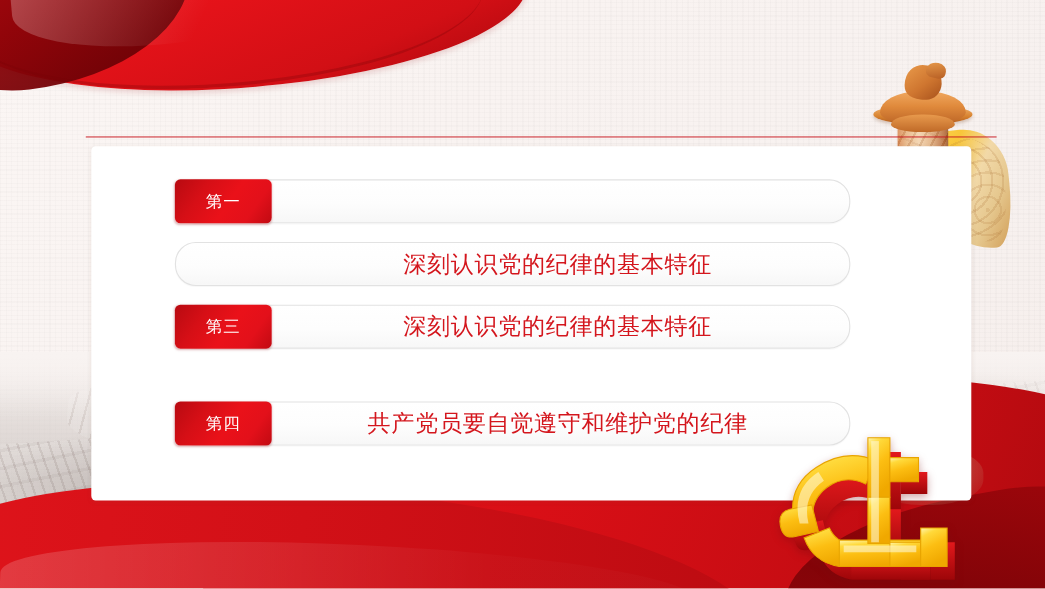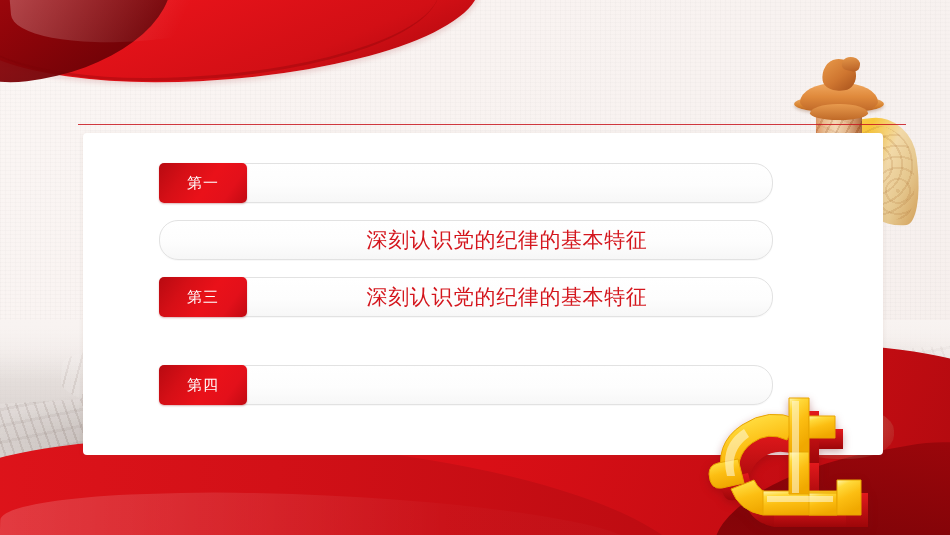--- a/index.html
+++ b/index.html
@@ -278,20 +278,21 @@
         <div class="row-text">深刻认识党的纪律的基本特征</div>
       </div>
 
       <div class="row">
         <div class="badge">第三</div>
         <div class="row-text">深刻认识党的纪律的基本特征</div>
       </div>
 
       <div class="row">
         <div class="badge">第四</div>
+        <div class="row-text">共产党员要自觉遵守和维护党的纪律</div>
       </div>
 
     </div>
   </div>
 
   <div class="emblem">
     <svg class="em-svg" viewBox="0 0 185 150">
       <defs>
         <linearGradient id="gold" x1="0" y1="0" x2="0.35" y2="1">
           <stop offset="0%" stop-color="#fff6b0"></stop>

